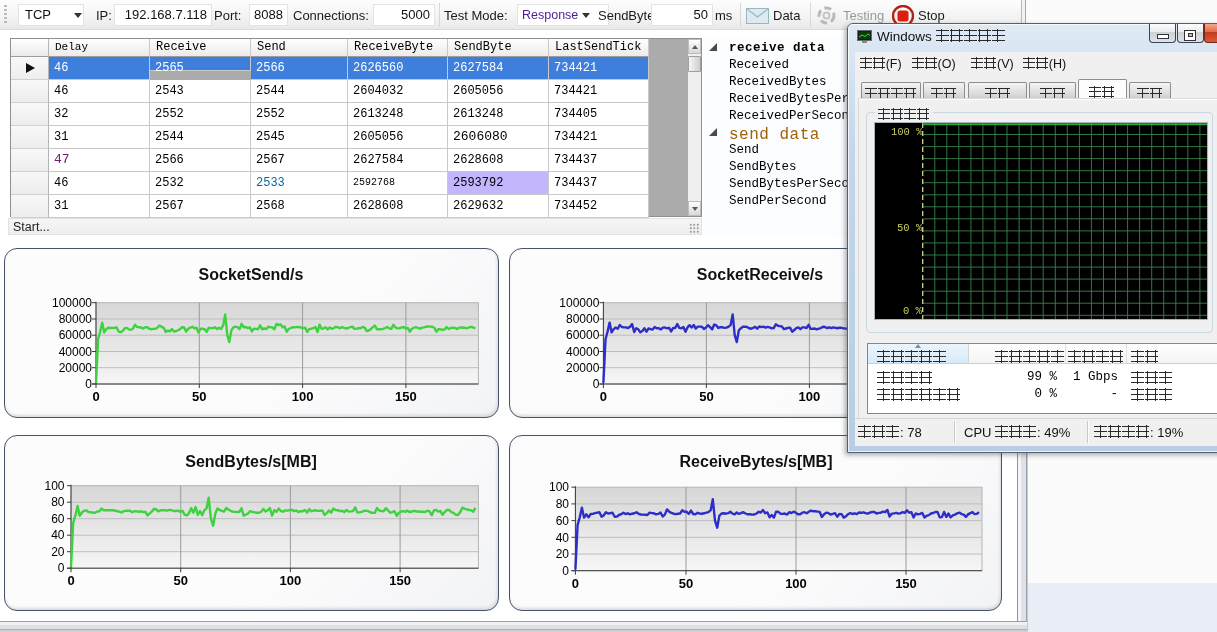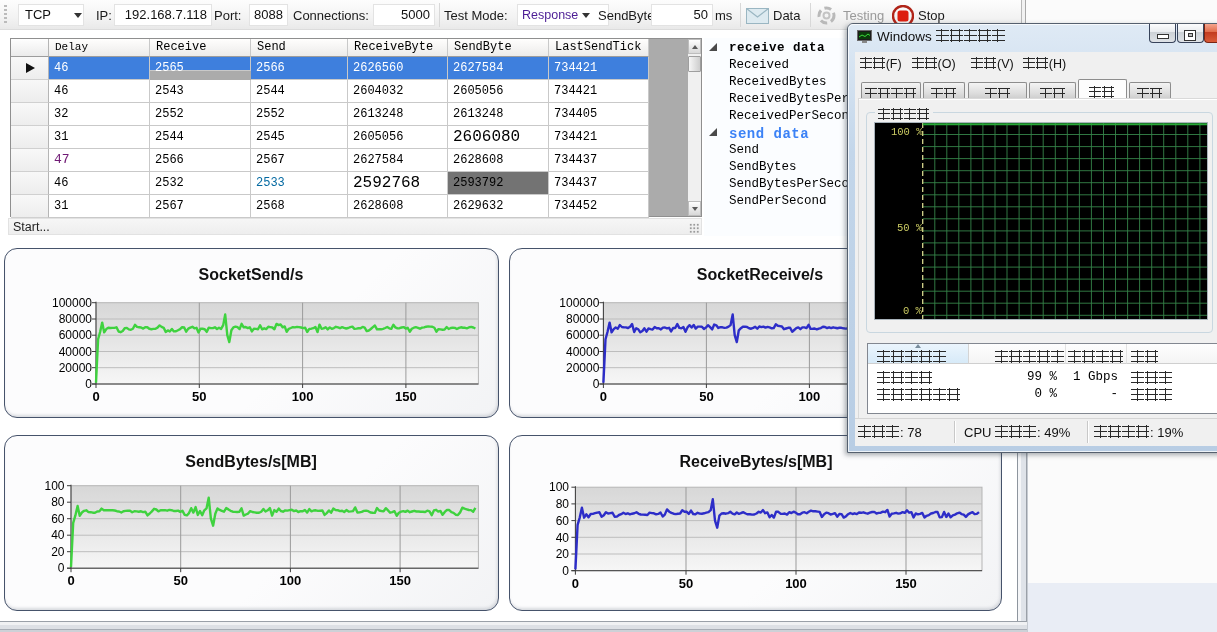--- a/index.html
+++ b/index.html
@@ -86,35 +86,35 @@
 <div class="abs mono" style="left:150px;top:103px;width:101px;height:23px;background:#fff;border-right:1px solid #c9c9c9;border-bottom:1px solid #c9c9c9;font-size:12px;line-height:22px;padding-left:5px;color:#000">2552</div>
 <div class="abs mono" style="left:251px;top:103px;width:97px;height:23px;background:#fff;border-right:1px solid #c9c9c9;border-bottom:1px solid #c9c9c9;font-size:12px;line-height:22px;padding-left:5px;color:#000">2552</div>
 <div class="abs mono" style="left:348px;top:103px;width:100px;height:23px;background:#fff;border-right:1px solid #c9c9c9;border-bottom:1px solid #c9c9c9;font-size:12px;line-height:22px;padding-left:5px;color:#000">2613248</div>
 <div class="abs mono" style="left:448px;top:103px;width:101px;height:23px;background:#fff;border-right:1px solid #c9c9c9;border-bottom:1px solid #c9c9c9;font-size:12px;line-height:22px;padding-left:5px;color:#000">2613248</div>
 <div class="abs mono" style="left:549px;top:103px;width:100px;height:23px;background:#fff;border-right:1px solid #c9c9c9;border-bottom:1px solid #c9c9c9;font-size:12px;line-height:22px;padding-left:5px;color:#000">734405</div>
 <div class="abs" style="left:11px;top:126px;width:38px;height:23px;background:linear-gradient(#f8f8f8,#ededed);border-right:1px solid #b5b5b5;border-bottom:1px solid #d0d0d0"></div>
 <div class="abs mono" style="left:49px;top:126px;width:101px;height:23px;background:#fff;border-right:1px solid #c9c9c9;border-bottom:1px solid #c9c9c9;font-size:12px;line-height:22px;padding-left:5px;color:#000">31</div>
 <div class="abs mono" style="left:150px;top:126px;width:101px;height:23px;background:#fff;border-right:1px solid #c9c9c9;border-bottom:1px solid #c9c9c9;font-size:12px;line-height:22px;padding-left:5px;color:#000">2544</div>
 <div class="abs mono" style="left:251px;top:126px;width:97px;height:23px;background:#fff;border-right:1px solid #c9c9c9;border-bottom:1px solid #c9c9c9;font-size:12px;line-height:22px;padding-left:5px;color:#000">2545</div>
 <div class="abs mono" style="left:348px;top:126px;width:100px;height:23px;background:#fff;border-right:1px solid #c9c9c9;border-bottom:1px solid #c9c9c9;font-size:12px;line-height:22px;padding-left:5px;color:#000">2605056</div>
-<div class="abs mono" style="left:448px;top:126px;width:101px;height:23px;background:#fff;border-right:1px solid #c9c9c9;border-bottom:1px solid #c9c9c9;font-size:16px;line-height:22px;padding-left:5px;color:#000">2606080</div>
+<div class="abs mono" style="left:448px;top:126px;width:101px;height:23px;background:#fff;border-right:1px solid #c9c9c9;border-bottom:1px solid #c9c9c9;font-size:13px;line-height:22px;padding-left:5px;color:#000">2606080</div>
 <div class="abs mono" style="left:549px;top:126px;width:100px;height:23px;background:#fff;border-right:1px solid #c9c9c9;border-bottom:1px solid #c9c9c9;font-size:12px;line-height:22px;padding-left:5px;color:#000">734421</div>
 <div class="abs" style="left:11px;top:149px;width:38px;height:23px;background:linear-gradient(#f8f8f8,#ededed);border-right:1px solid #b5b5b5;border-bottom:1px solid #d0d0d0"></div>
 <div class="abs mono" style="left:49px;top:149px;width:101px;height:23px;background:#fff;border-right:1px solid #c9c9c9;border-bottom:1px solid #c9c9c9;font-size:13px;line-height:22px;padding-left:5px;color:#701a75">47</div>
 <div class="abs mono" style="left:150px;top:149px;width:101px;height:23px;background:#fff;border-right:1px solid #c9c9c9;border-bottom:1px solid #c9c9c9;font-size:12px;line-height:22px;padding-left:5px;color:#000">2566</div>
 <div class="abs mono" style="left:251px;top:149px;width:97px;height:23px;background:#fff;border-right:1px solid #c9c9c9;border-bottom:1px solid #c9c9c9;font-size:12px;line-height:22px;padding-left:5px;color:#000">2567</div>
 <div class="abs mono" style="left:348px;top:149px;width:100px;height:23px;background:#fff;border-right:1px solid #c9c9c9;border-bottom:1px solid #c9c9c9;font-size:12px;line-height:22px;padding-left:5px;color:#000">2627584</div>
 <div class="abs mono" style="left:448px;top:149px;width:101px;height:23px;background:#fff;border-right:1px solid #c9c9c9;border-bottom:1px solid #c9c9c9;font-size:12px;line-height:22px;padding-left:5px;color:#000">2628608</div>
 <div class="abs mono" style="left:549px;top:149px;width:100px;height:23px;background:#fff;border-right:1px solid #c9c9c9;border-bottom:1px solid #c9c9c9;font-size:12px;line-height:22px;padding-left:5px;color:#000">734437</div>
 <div class="abs" style="left:11px;top:172px;width:38px;height:23px;background:linear-gradient(#f8f8f8,#ededed);border-right:1px solid #b5b5b5;border-bottom:1px solid #d0d0d0"></div>
 <div class="abs mono" style="left:49px;top:172px;width:101px;height:23px;background:#fff;border-right:1px solid #c9c9c9;border-bottom:1px solid #c9c9c9;font-size:12px;line-height:22px;padding-left:5px;color:#000">46</div>
 <div class="abs mono" style="left:150px;top:172px;width:101px;height:23px;background:#fff;border-right:1px solid #c9c9c9;border-bottom:1px solid #c9c9c9;font-size:12px;line-height:22px;padding-left:5px;color:#000">2532</div>
 <div class="abs mono" style="left:251px;top:172px;width:97px;height:23px;background:#fff;border-right:1px solid #c9c9c9;border-bottom:1px solid #c9c9c9;font-size:12px;line-height:22px;padding-left:5px;color:#0369a1">2533</div>
-<div class="abs mono" style="left:348px;top:172px;width:100px;height:23px;background:#fff;border-right:1px solid #c9c9c9;border-bottom:1px solid #c9c9c9;font-size:16px;line-height:22px;padding-left:5px;color:#000">2592768</div>
-<div class="abs mono" style="left:448px;top:172px;width:101px;height:23px;background:#737373;border-right:1px solid #c9c9c9;border-bottom:1px solid #c9c9c9;font-size:12px;line-height:22px;padding-left:5px;color:#000">2593792</div>
+<div class="abs mono" style="left:348px;top:172px;width:100px;height:23px;background:#fff;border-right:1px solid #c9c9c9;border-bottom:1px solid #c9c9c9;font-size:10px;line-height:22px;padding-left:5px;color:#000">2592768</div>
+<div class="abs mono" style="left:448px;top:172px;width:101px;height:23px;background:#c4b5fd;border-right:1px solid #c9c9c9;border-bottom:1px solid #c9c9c9;font-size:12px;line-height:22px;padding-left:5px;color:#000">2593792</div>
 <div class="abs mono" style="left:549px;top:172px;width:100px;height:23px;background:#fff;border-right:1px solid #c9c9c9;border-bottom:1px solid #c9c9c9;font-size:12px;line-height:22px;padding-left:5px;color:#000">734437</div>
 <div class="abs" style="left:11px;top:195px;width:38px;height:23px;background:linear-gradient(#f8f8f8,#ededed);border-right:1px solid #b5b5b5;border-bottom:1px solid #d0d0d0"></div>
 <div class="abs mono" style="left:49px;top:195px;width:101px;height:23px;background:#fff;border-right:1px solid #c9c9c9;border-bottom:1px solid #c9c9c9;font-size:12px;line-height:22px;padding-left:5px;color:#000">31</div>
 <div class="abs mono" style="left:150px;top:195px;width:101px;height:23px;background:#fff;border-right:1px solid #c9c9c9;border-bottom:1px solid #c9c9c9;font-size:12px;line-height:22px;padding-left:5px;color:#000">2567</div>
 <div class="abs mono" style="left:251px;top:195px;width:97px;height:23px;background:#fff;border-right:1px solid #c9c9c9;border-bottom:1px solid #c9c9c9;font-size:12px;line-height:22px;padding-left:5px;color:#000">2568</div>
 <div class="abs mono" style="left:348px;top:195px;width:100px;height:23px;background:#fff;border-right:1px solid #c9c9c9;border-bottom:1px solid #c9c9c9;font-size:12px;line-height:22px;padding-left:5px;color:#000">2628608</div>
 <div class="abs mono" style="left:448px;top:195px;width:101px;height:23px;background:#fff;border-right:1px solid #c9c9c9;border-bottom:1px solid #c9c9c9;font-size:12px;line-height:22px;padding-left:5px;color:#000">2629632</div>
 <div class="abs mono" style="left:549px;top:195px;width:100px;height:23px;background:#fff;border-right:1px solid #c9c9c9;border-bottom:1px solid #c9c9c9;font-size:12px;line-height:22px;padding-left:5px;color:#000">734452</div>
 <div class="abs" style="left:688px;top:39px;width:13px;height:177px;background:#f0f0f0"></div>
 <div class="abs" style="left:688px;top:39px;width:13px;height:15px;background:linear-gradient(#fefefe,#d8d8d8);border:1px solid #bdbdbd"></div>
@@ -127,21 +127,21 @@
 <div class="abs" style="left:689px;top:223px;width:10px;height:10px;
 background:radial-gradient(circle 1.4px, #9a9a9a 1px, transparent 1.4px) 0 0/3.5px 3.5px"></div>
 <div class="abs" style="left:704px;top:38px;width:322px;height:198px;background:#fbfdff"></div>
 <div class="abs" style="left:709px;top:43px;width:0;height:0;border-top:8px solid transparent;border-right:8px solid #4a4a4a"></div>
 <div class="abs mono" style="left:729px;top:41px;font-size:12.5px;font-weight:bold;letter-spacing:0.5px;color:#000">receive data</div>
 <div class="abs mono" style="left:729px;top:58px;font-size:12.5px;color:#000;white-space:nowrap">Received</div>
 <div class="abs mono" style="left:729px;top:75px;font-size:12.5px;color:#000;white-space:nowrap">ReceivedBytes</div>
 <div class="abs mono" style="left:729px;top:92px;font-size:12.5px;color:#000;white-space:nowrap">ReceivedBytesPerSecon</div>
 <div class="abs mono" style="left:729px;top:109px;font-size:12.5px;color:#000;white-space:nowrap">ReceivedPerSecond</div>
 <div class="abs" style="left:709px;top:128px;width:0;height:0;border-top:8px solid transparent;border-right:8px solid #4a4a4a"></div>
-<div class="abs mono" style="left:729px;top:126px;font-size:14px;font-weight:bold;letter-spacing:0.5px;color:#3b82f6">send data</div>
+<div class="abs mono" style="left:729px;top:126px;font-size:16px;font-weight:normal;letter-spacing:0.5px;color:#a16207">send data</div>
 <div class="abs mono" style="left:729px;top:143px;font-size:12.5px;color:#000;white-space:nowrap">Send</div>
 <div class="abs mono" style="left:729px;top:160px;font-size:12.5px;color:#000;white-space:nowrap">SendBytes</div>
 <div class="abs mono" style="left:729px;top:177px;font-size:12.5px;color:#000;white-space:nowrap">SendBytesPerSecond</div>
 <div class="abs mono" style="left:729px;top:194px;font-size:12.5px;color:#000;white-space:nowrap">SendPerSecond</div>
 <div class="abs" style="left:3.5px;top:247.5px;width:495px;height:170.5px;
 background:linear-gradient(135deg,#fcfcfd 60%,#f2f3f5);border:1.6px solid #46536b;border-radius:13px;
 box-shadow:inset -1px -2px 3px rgba(150,155,165,.35)"></div>
 <div class="abs" style="left:251px;top:265.5px;width:0;font-size:16px;font-weight:bold;color:#111;white-space:nowrap;transform:translateX(-50%);display:flex;justify-content:center">SocketSend/s</div>
 <div class="abs" style="left:509.3px;top:247.5px;width:500px;height:170.5px;
 background:linear-gradient(135deg,#fcfcfd 60%,#f2f3f5);border:1.6px solid #46536b;border-radius:13px;

